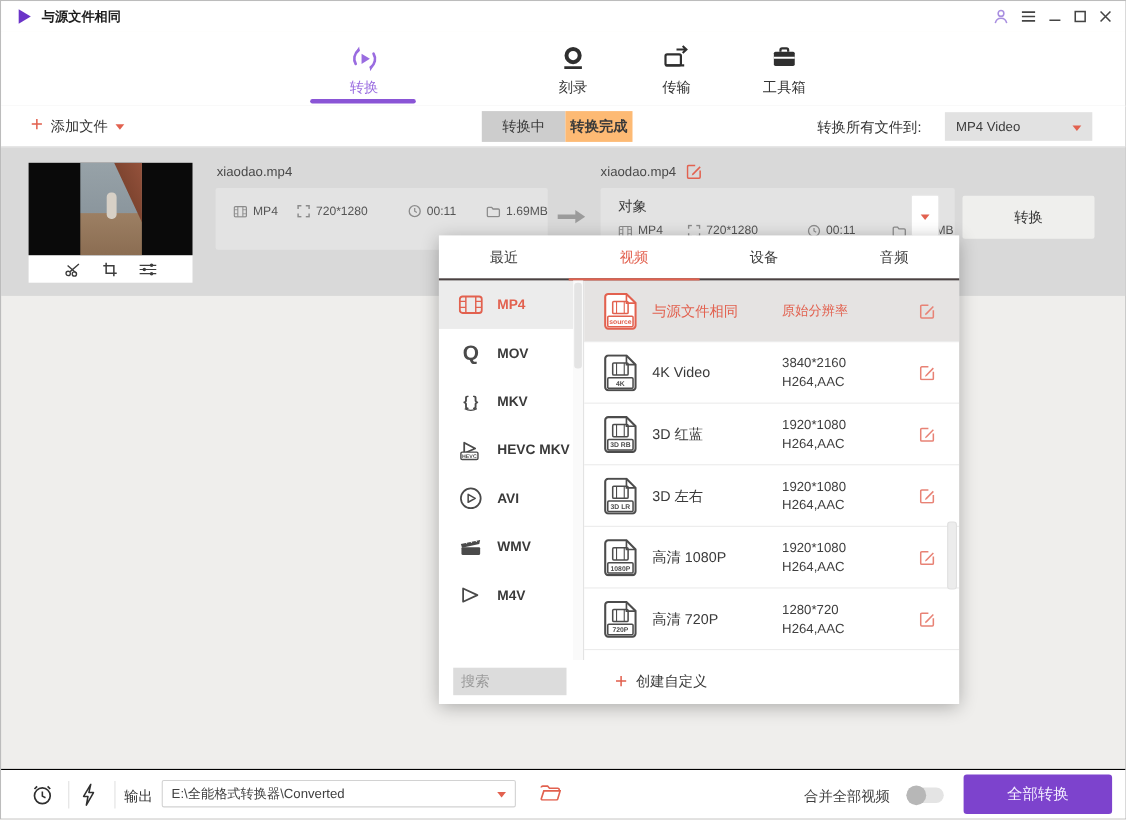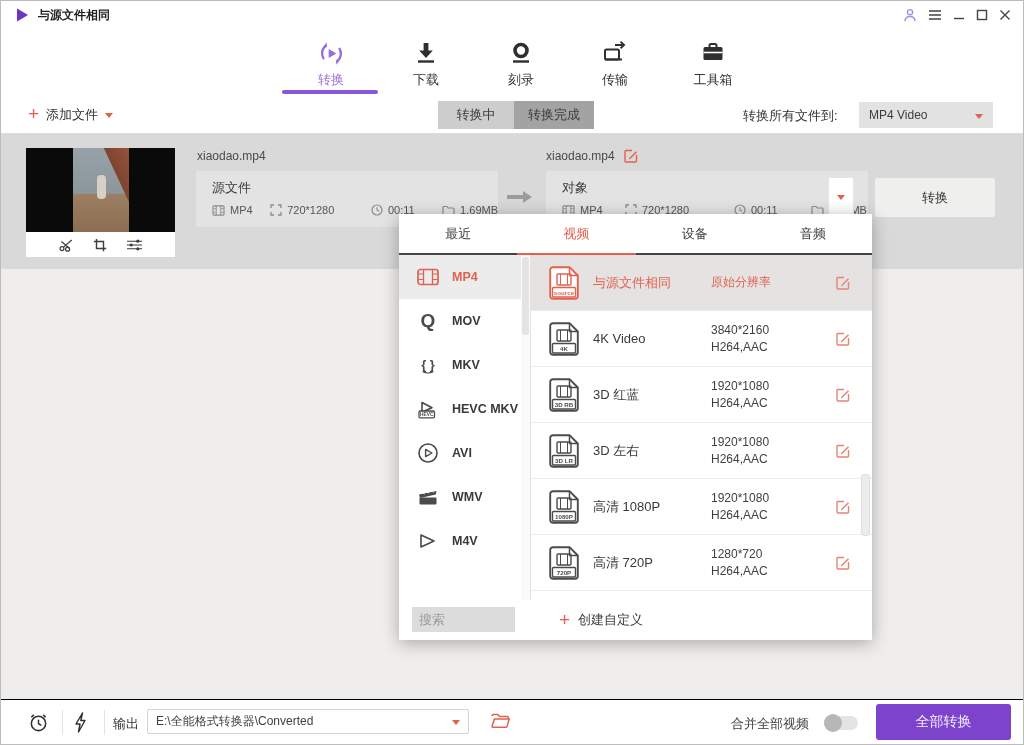--- a/index.html
+++ b/index.html
@@ -18,21 +18,21 @@
   .nav-tab .nlabel{font-size:13px;color:#333;margin-top:3px;}
   .nav-tab.active .nlabel{color:#9a6ce0;}
   .nav-underline{position:absolute;left:281px;top:61px;width:96px;height:4px;border-radius:2px;background:#8a55d6;}
   
   .toolbar{position:absolute;left:0;top:95px;right:0;height:38px;background:#fff;border-bottom:1px solid #dcdcdc;box-sizing:border-box;}
   .tool-btn{position:absolute;top:0;height:37px;display:flex;align-items:center;gap:7px;font-size:13px;color:#333;cursor:pointer;}
   .plus-glyph{color:#e2614f;font-size:19px;font-weight:400;line-height:1;margin-top:-2px;}
   .caret{width:0;height:0;border-left:4.5px solid transparent;border-right:4.5px solid transparent;border-top:5.5px solid #e2614f;margin-top:2px;}
   .filter-tab{position:absolute;top:5px;height:28px;line-height:28px;text-align:center;font-size:13px;color:#3a3a3a;cursor:pointer;}
   .filter-tab.converting{left:437px;width:76px;background:#cdcdcd;}
-  .filter-tab.finished{left:513px;width:80px;background:#a3a3a3;}
+  .filter-tab.finished{left:513px;width:61px;background:#fdba74;font-weight:bold;}
   .convert-to-label{position:absolute;top:11px;left:742px;font-size:13px;color:#333;}
   .target-select{position:absolute;left:858px;top:6px;width:134px;height:26px;background:#e2e2e2;display:flex;align-items:center;font-size:12px;color:#3d3d3d;padding:0 10px;box-sizing:border-box;cursor:pointer;}
   .target-select .caret{margin-left:auto;}
   
   .file-row{position:absolute;left:0;top:133px;right:0;height:135px;background:#d9d9d9;}
   .thumb{position:absolute;left:25px;top:14px;width:149px;}
   .thumb-video{height:84px;background:#0a0a0a;position:relative;overflow:hidden;}
   .thumb-pic{position:absolute;left:47px;top:0;width:56px;height:84px;
     background:
       linear-gradient(245deg,#95523c 0%,#7f4530 26%,rgba(0,0,0,0) 27%),
@@ -144,29 +144,20 @@
           <svg width="27" height="27" viewBox="0 0 26 26">
             <path d="M5.2 17.5A9 9 0 0 1 7.6 5.6" fill="none" stroke="#9a6ce0" stroke-width="2.3" stroke-linecap="round"></path>
             <path d="M8.2 2.2l.4 4-3.7 1z" fill="#9a6ce0"></path>
             <path d="M20.8 8.5A9 9 0 0 1 18.4 20.4" fill="none" stroke="#9a6ce0" stroke-width="2.3" stroke-linecap="round"></path>
             <path d="M17.8 23.8l-.4-4 3.7-1z" fill="#9a6ce0"></path>
             <path d="M10.3 8.6L17.6 13l-7.3 4.4z" fill="#9a6ce0"></path>
           </svg>
         </span>
       <div class="nlabel">转换</div>
     </div>
-    <div class="nav-tab" style="left:383px">
-      <span class="nicon">
-          <svg width="26" height="26" viewBox="0 0 26 26">
-            <path d="M10.6 3h4.8v7.5h4.4L13 18l-6.8-7.5h4.4z" fill="#2f2f2f"></path>
-            <path d="M5 21.5h16" stroke="#2f2f2f" stroke-width="2.4"></path>
-          </svg>
-        </span>
-      <div class="nlabel">下载</div>
-    </div>
     <div class="nav-tab" style="left:478px">
       <span class="nicon">
           <svg width="26" height="26" viewBox="0 0 26 26">
             <circle cx="13" cy="10.5" r="6" fill="none" stroke="#2f2f2f" stroke-width="3.6"></circle>
             <path d="M5 21.5h16" stroke="#2f2f2f" stroke-width="2.4"></path>
           </svg>
         </span>
       <div class="nlabel">刻录</div>
     </div>
     <div class="nav-tab" style="left:572px">
@@ -235,21 +226,20 @@
               <circle cx="5.5" cy="7" r="1.7" fill="currentColor"></circle>
               <circle cx="12.5" cy="11" r="1.7" fill="currentColor"></circle>
             </svg>
           </span>
       </div>
     </div>
 
     <div class="src-name">xiaodao.mp4</div>
 
     <div class="info-card src">
-      <div class="card-title">源文件</div>
       <div class="badges">
         <span class="badge b1">
             <span class="bic">
               <svg width="13" height="11" viewBox="0 0 14 12">
                 <rect x="1" y="1" width="12" height="10" rx="1" fill="none" stroke="currentColor" stroke-width="1.2"></rect>
                 <path d="M4.5 1v10M9.5 1v10" stroke="currentColor" stroke-width="1"></path>
                 <path d="M1 4h3.5M1 8h3.5M9.5 4H13M9.5 8H13" stroke="currentColor" stroke-width=".8"></path>
               </svg>
             </span>
             <span>MP4</span>

